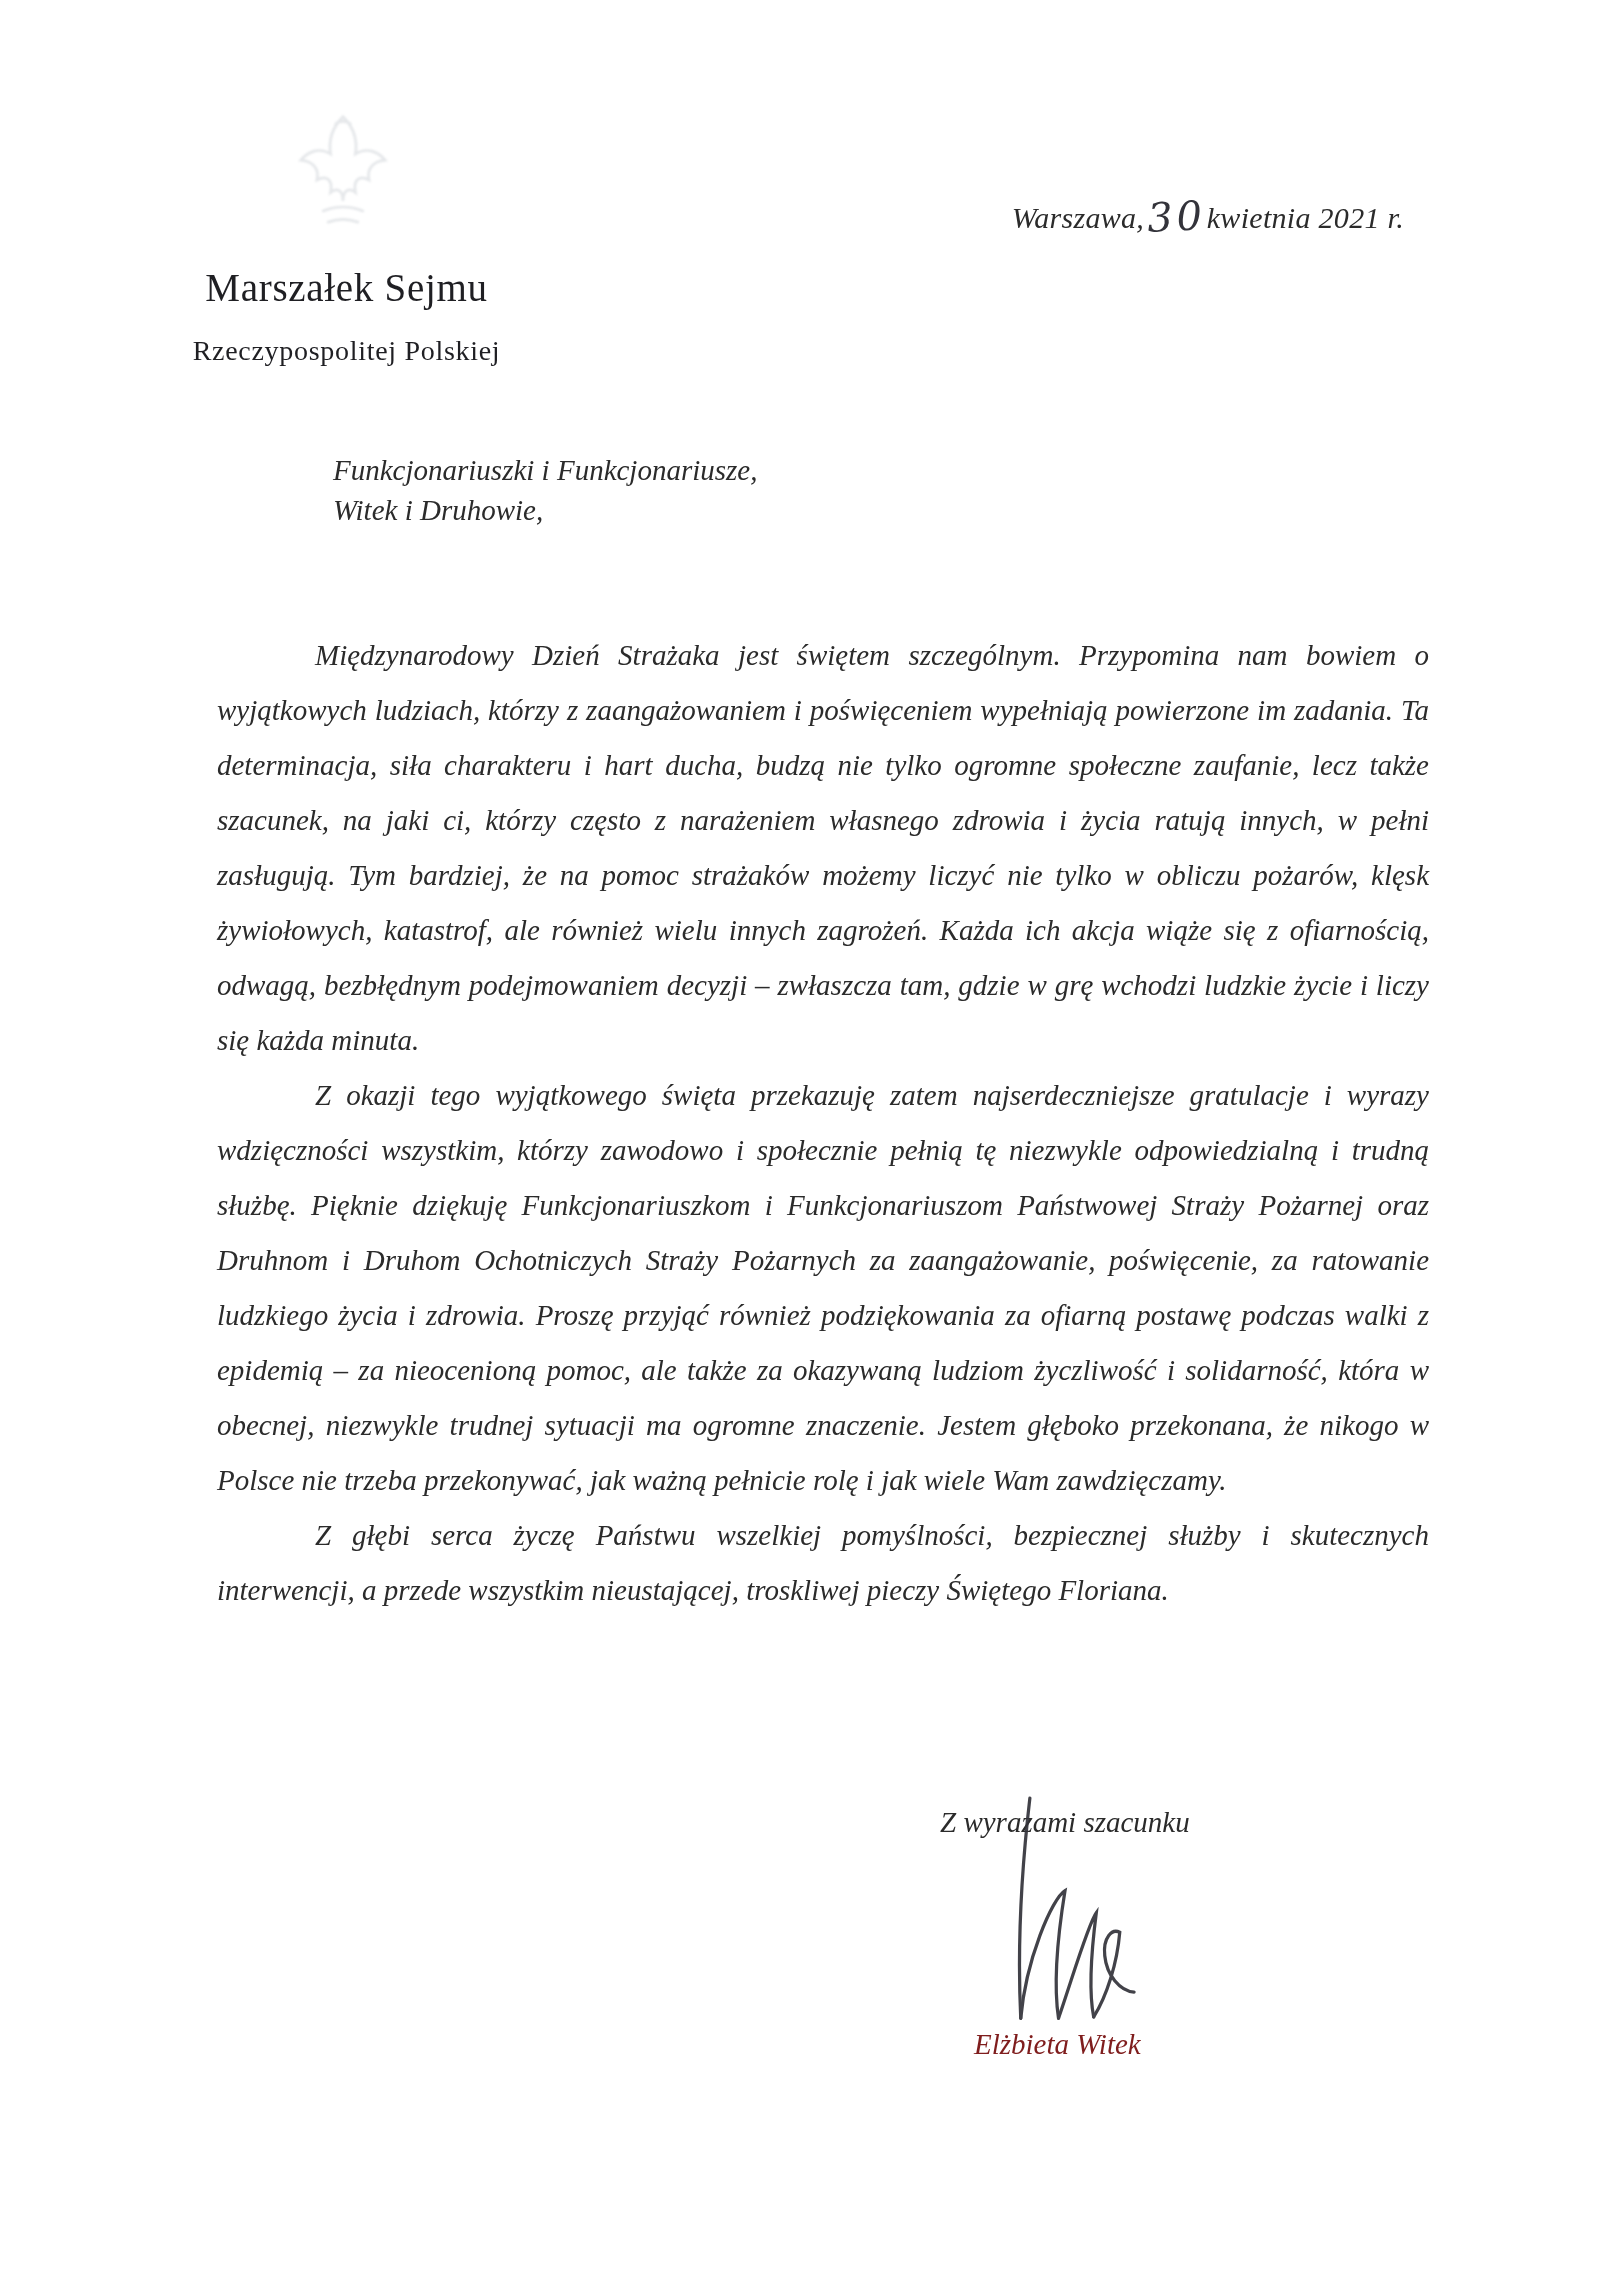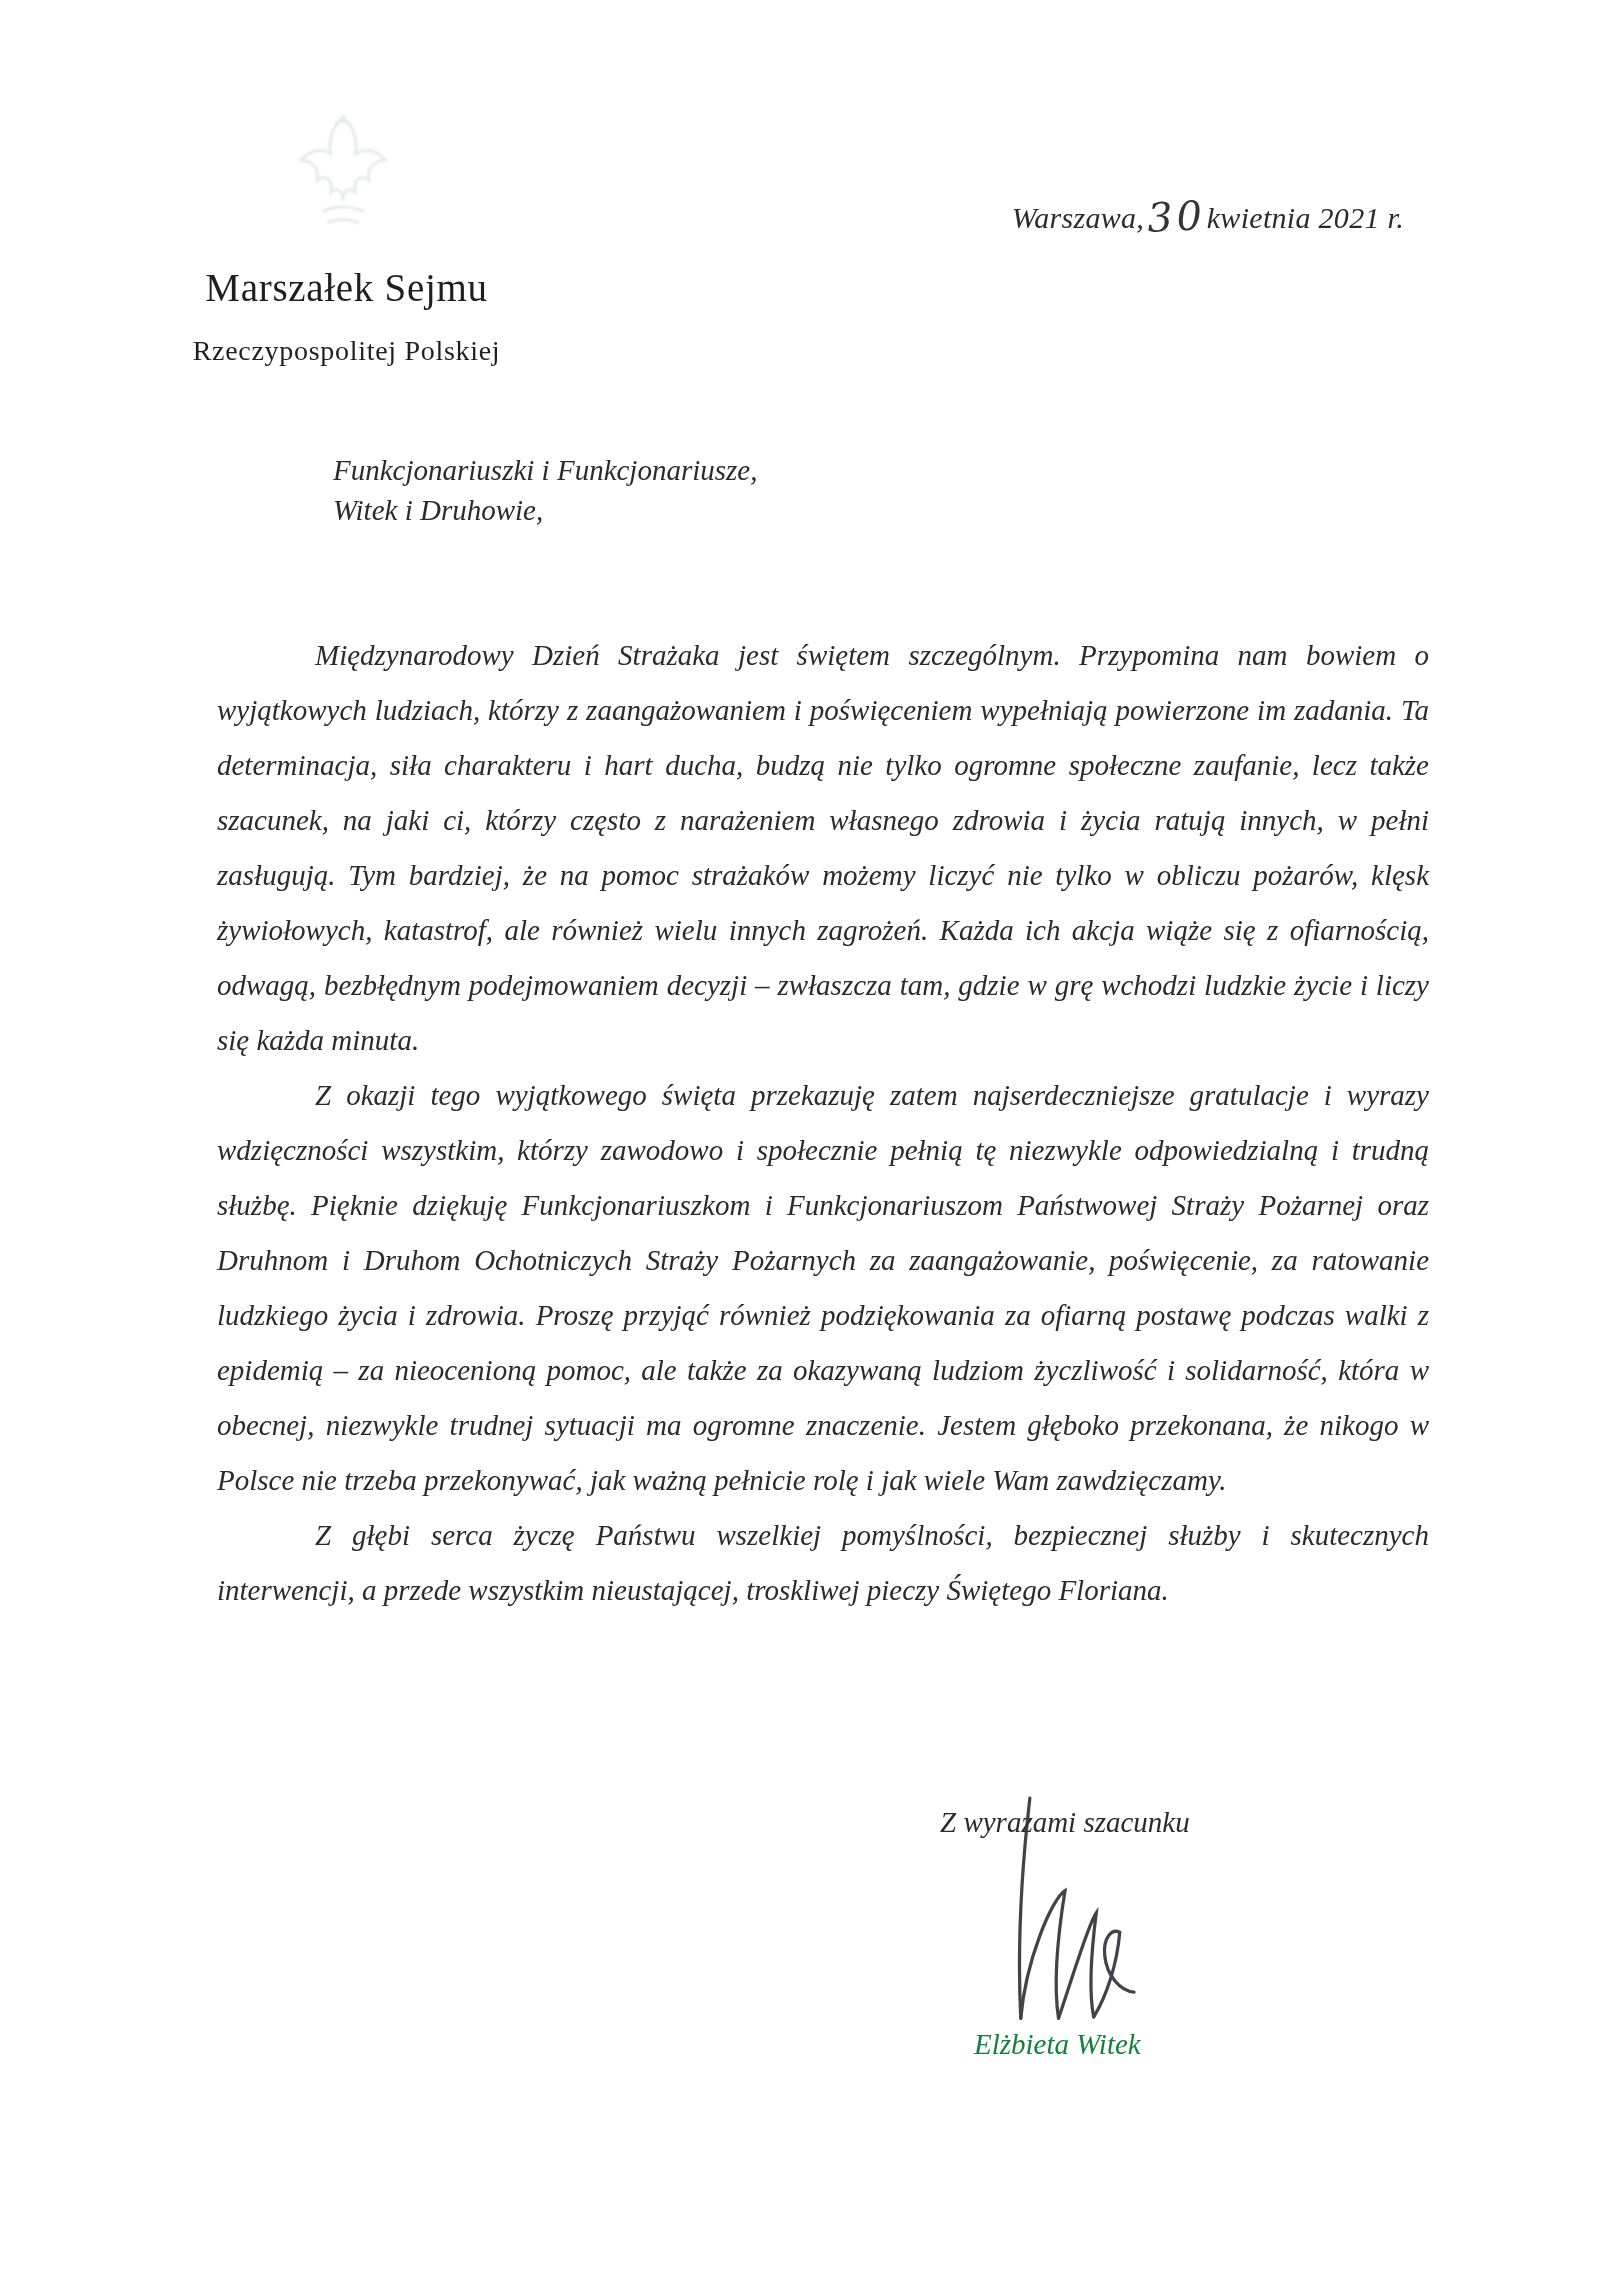--- a/index.html
+++ b/index.html
@@ -119,21 +119,21 @@
     height: 254px;
     z-index: 3;
   }
 
   .signature-name {
     position: absolute;
     left: 974px;
     top: 2028px;
     font-style: italic;
     font-size: 29px;
-    color: #15803d;
+    color: #7f1d1d;
     white-space: nowrap;
   }
 </style>
 </head>
 <body>
 
 <div class="page">
 
   <svg class="watermark" viewBox="0 0 100 110" xmlns="http://www.w3.org/2000/svg">
     <g fill="none" stroke="#8a94a0" stroke-width="2.2" stroke-linecap="round">

